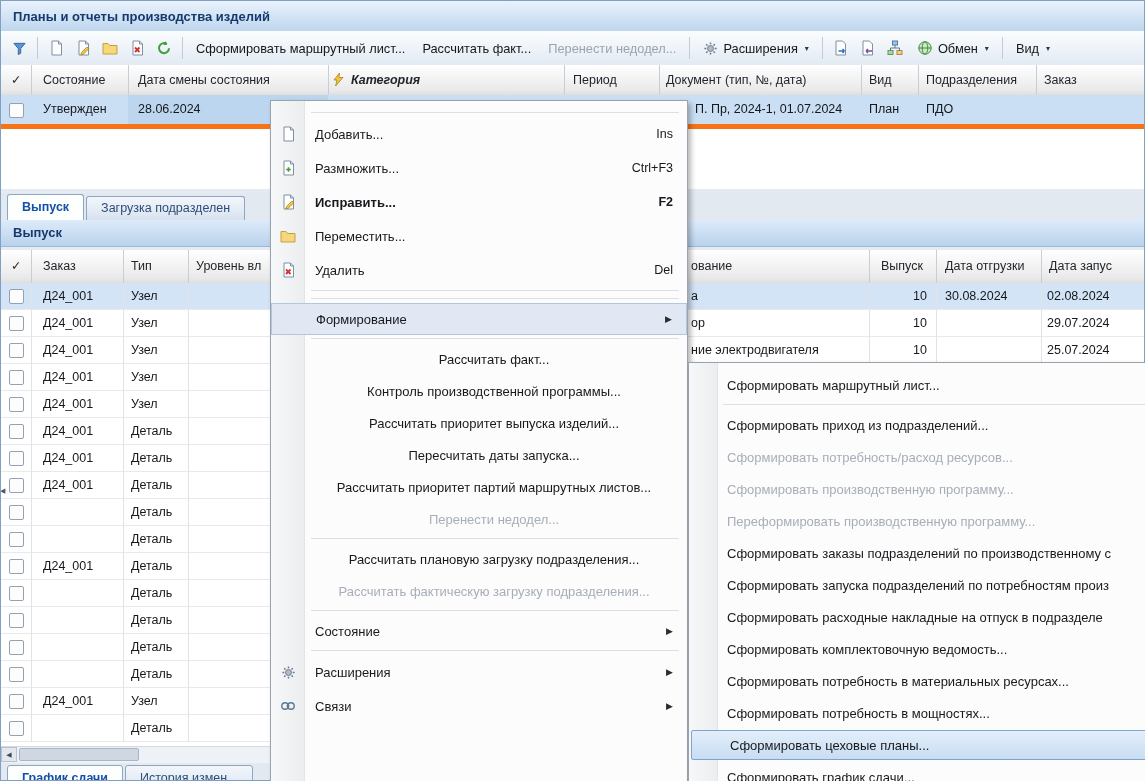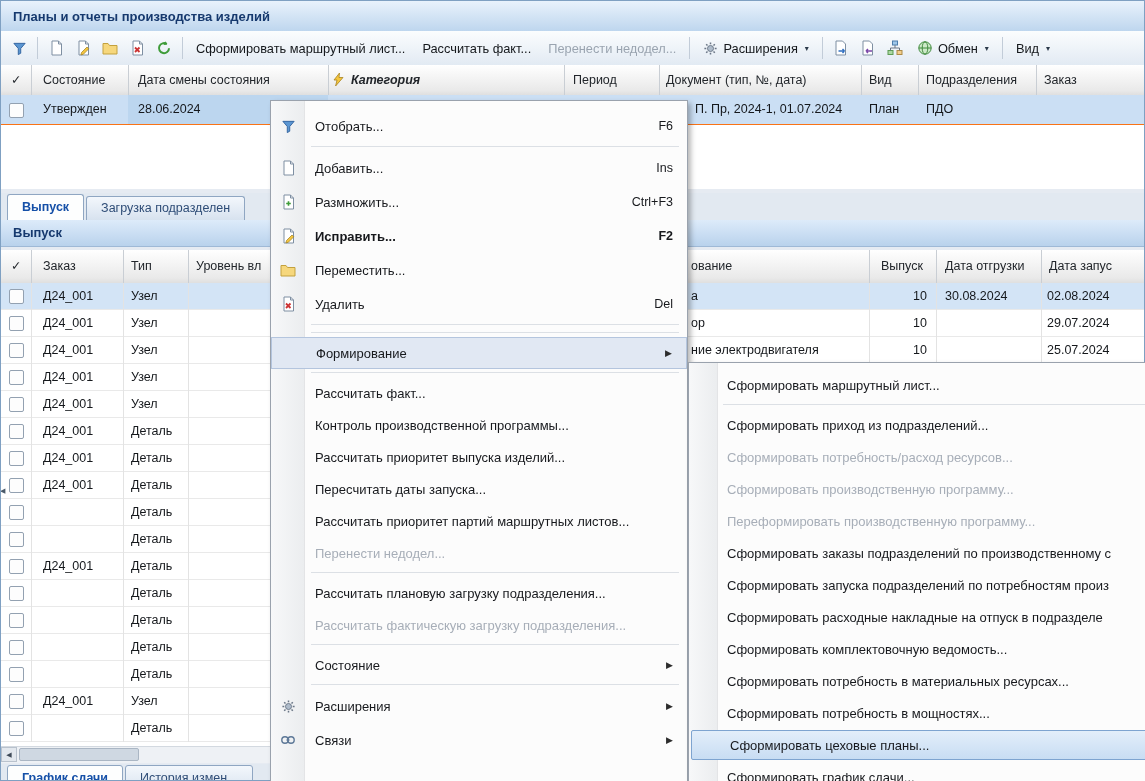--- a/index.html
+++ b/index.html
@@ -25,21 +25,21 @@
   .hlabel{position:absolute;top:0;font-size:12.5px;color:#22262b;white-space:nowrap;}
   .vl{position:absolute;top:0;bottom:0;width:1px;background:#c9ced4;}
   .vl2{position:absolute;top:0;bottom:0;width:1px;background:#e3e3e3;}
   .cb{width:13px;height:13px;background:#fdfdfd;border:1px solid #93a1b1;border-radius:2px;position:absolute;left:8px;}
 
   
   .t1panel{position:absolute;left:1px;top:65px;right:1px;height:124px;background:#fff;}
   .t1head{position:absolute;left:0;right:0;top:0;height:30px;
     background:linear-gradient(#ffffff,#e9e9e9 85%,#dfdfdf);border-bottom:1px solid #bfc6cd;}
   .t1head .hlabel{height:30px;line-height:30px;}
-  .t1row{position:absolute;left:0;right:0;top:30px;height:29px;background:#cbdff4;border-bottom:1px solid #f97316;padding-left:16px;}
+  .t1row{position:absolute;left:0;right:0;top:30px;height:29px;background:#cbdff4;border-bottom:5px solid #f97316;padding-left:16px;}
   .t1row .cell{position:absolute;top:0;height:29px;line-height:29px;font-size:12.5px;white-space:nowrap;}
   .curcell{position:absolute;left:127px;width:200px;top:0;height:29px;background:#bcd6ef;}
   .t1row .cb{top:8px;}
 
   
   .tabrow{position:absolute;left:1px;right:1px;top:193px;height:27px;background:#e2e9f1;
     border-bottom:1px solid #96adc8;display:flex;align-items:flex-end;padding-left:6px;}
   .tab{box-sizing:border-box;height:24px;line-height:22px;padding:0 14px;border:1px solid #8fa6c2;border-bottom:none;
     border-radius:3px 3px 0 0;background:linear-gradient(#f3f7fc,#d7e2ef);font-size:12.5px;color:#2f4d77;margin-right:2px;white-space:nowrap;}
   .tab.active{background:#fdfefe;color:#1550a8;font-weight:bold;height:27px;line-height:25px;margin-bottom:-1px;}
@@ -69,21 +69,21 @@
     border-radius:3px 3px 0 0;background:linear-gradient(#f3f7fc,#d7e2ef);font-size:12.5px;color:#2f4d77;margin-right:2px;white-space:nowrap;}
   .btab.active{background:#fdfefe;color:#1550a8;font-weight:bold;}
 
   .splitarrow{position:absolute;left:0;top:483px;width:10px;height:16px;display:flex;align-items:center;font-size:7px;color:#4a5a6a;}
 
   
   .cmenu{position:absolute;left:270px;top:100px;width:418px;height:700px;background:#fcfcfc;
     border:1px solid #9aa2ad;box-shadow:3px 3px 5px rgba(0,0,0,.28);z-index:10;padding-top:8px;box-sizing:border-box;}
   .gutter{position:absolute;left:0;top:0;bottom:0;width:33px;background:linear-gradient(to right,#f7f8f9,#ebedef);border-right:1px solid #e3e4e6;}
   .mi{position:relative;display:flex;align-items:center;height:34px;padding:0 14px 0 44px;font-size:13px;color:#17191d;}
-  .mi.txt{height:32px;}
+  .mi.txt{height:32px;justify-content:center;}
   .mico{position:absolute;left:8px;top:50%;transform:translateY(-50%);width:18px;height:18px;display:flex;align-items:center;justify-content:center;}
   .mlabel{white-space:nowrap;}
   .mshort{margin-left:auto;font-size:12.5px;padding-left:30px;}
   .marrow{margin-left:auto;font-size:9px;color:#2c2c2c;}
   .mi.bold{font-weight:bold;}
   .mi.dis{color:#a7aeb8;}
   .mi.hl{background:#e1e8f3;border:1px solid #b4c5de;box-sizing:border-box;}
   .msep{height:8px;position:relative;}
   .msep::after{content:"";position:absolute;left:40px;right:8px;top:3px;height:1px;background:#dce0e5;}
 
@@ -375,29 +375,20 @@
 
 <div class="splitarrow">
     <span>◀</span>
   </div>
 
 <div class="win"></div>
 
 <div class="cmenu">
   <div class="gutter"></div>
 
-  <div class="mi">
-    <span class="mico">
-        <svg width="15" height="15" viewBox="0 0 16 16">
-          <path d="M2 2.5h12L9.3 8v5l-2.6 1.5V8z" fill="#5b96d2" stroke="#31639f"></path>
-        </svg>
-      </span>
-    <span class="mlabel">Отобрать...</span>
-    <span class="mshort">F6</span>
-  </div>
   <div class="msep"></div>
   <div class="mi">
     <span class="mico">
         <svg width="15" height="16" viewBox="0 0 15 16">
           <path d="M3 1h6.5L12.5 4v11H3z" fill="#fff" stroke="#7e8fa2"></path>
           <path d="M9.5 1v3h3" fill="none" stroke="#7e8fa2"></path>
         </svg>
       </span>
     <span class="mlabel">Добавить...</span>
     <span class="mshort">Ins</span>

